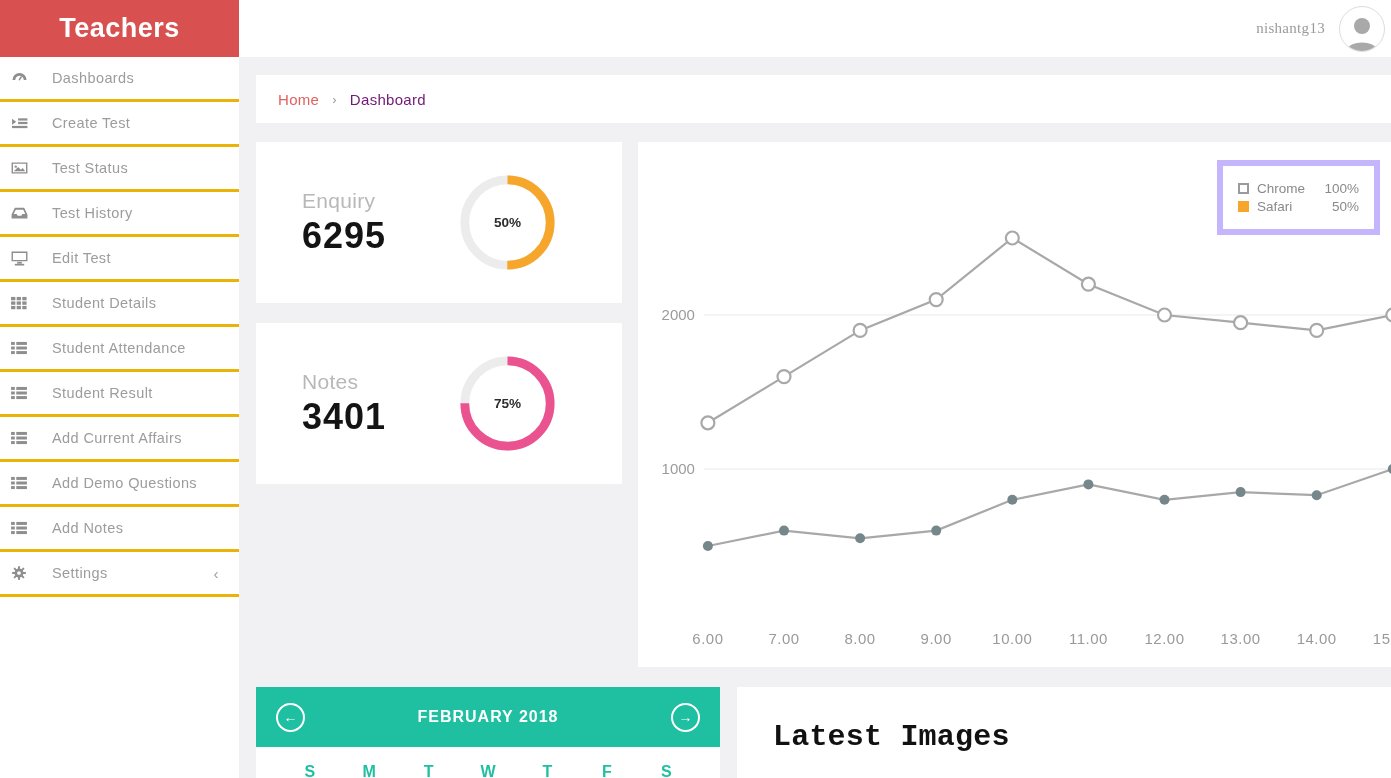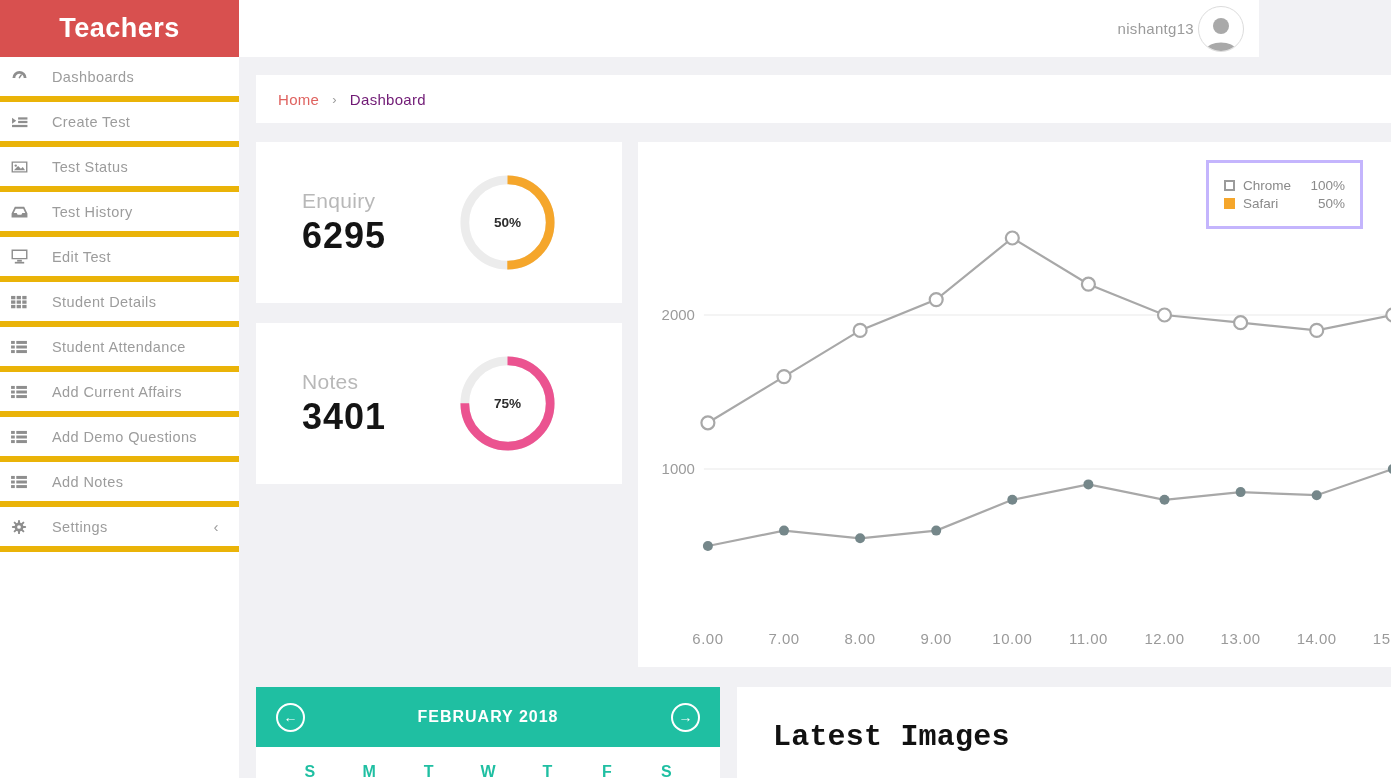--- a/index.html
+++ b/index.html
@@ -1,28 +1,28 @@
 <!DOCTYPE html>
 <html><head>
 <meta charset="utf-8">
 <style>
   * { margin:0; padding:0; box-sizing:border-box; }
   html,body { width:1391px; height:778px; overflow:hidden; }
   body { background:#f1f1f4; font-family:"Liberation Sans", sans-serif; position:relative; }
 
   
-  .topbar { position:absolute; top:0; left:0; width:1259px; height:57px; background:#fff; display:flex; z-index:20; }
+  .topbar { position:absolute; top:0; left:0; width:1391px; height:57px; background:#fff; display:flex; z-index:20; }
   .logo { width:239px; height:57px; background:#d8504f; color:#fff; display:flex; align-items:center; justify-content:center; font-size:27px; font-weight:bold; letter-spacing:0.5px; cursor:pointer; }
-  .topbar-right { margin-left:auto; display:flex; align-items:center; gap:4px; padding-right:15px; }
+  .topbar-right { margin-left:auto; display:flex; align-items:center; gap:14px; padding-right:6px;font-family:Liberation Serif, serif; }
   .username { color:#9b9b9b; font-size:15px; letter-spacing:0.3px; }
   .avatar { width:46px; height:46px; border-radius:50%; border:1px solid #dcdcdc; background:#fff; overflow:hidden; display:flex; align-items:flex-end; justify-content:center; cursor:pointer; }
 
   
   .sidebar { position:absolute; top:57px; left:0; width:239px; bottom:0; background:#fff; z-index:10; }
-  .side-item { height:45px; display:flex; align-items:center; border-bottom:6px solid #eab308; color:#9c9c9c; font-size:14.5px; letter-spacing:0.4px; cursor:pointer; }
+  .side-item { height:45px; display:flex; align-items:center; border-bottom:3px solid #eab308; color:#9c9c9c; font-size:14.5px; letter-spacing:0.4px; cursor:pointer; }
   .side-item .icn { width:27px; margin-left:11px; margin-right:14px; display:flex; align-items:center; }
   .side-item svg { display:block; }
   .chev { margin-left:auto; margin-right:20px; font-size:15px; color:#9c9c9c; }
 
   
   .main { position:absolute; left:256px; top:75px; right:0; }
   .card { background:#fff; }
 
   .breadcrumb-card { height:48px; display:flex; align-items:center; padding-left:22px; font-size:15px; letter-spacing:0.3px; }
   .bc-home { color:#df625f; cursor:pointer; }
@@ -31,21 +31,21 @@
 
   .row1 { display:flex; margin-top:19px; gap:16px; }
   .statcol { width:366px; }
   .stat-card { height:161px; margin-bottom:20px; display:flex; align-items:center; justify-content:space-between; padding:0 66px 0 46px; }
   .stat-card:last-child { margin-bottom:0; }
   .stat-label { font-size:21px; color:#b8b8b8; letter-spacing:0.3px; }
   .stat-value { font-size:36px; font-weight:800; color:#141414; letter-spacing:1px; margin-top:2px; }
   .donut { width:97px; height:97px; }
 
   .chart-card { flex:1; height:525px; position:relative; overflow:hidden; }
-  .legend { position:absolute; top:18px; right:28px; background:#fff; border:3px solid #c4b5fd; padding:12px 15px; z-index:5; }
+  .legend { position:absolute; top:18px; right:11px; background:#fff; border:6px solid #c4b5fd; padding:12px 15px; z-index:5; }
   .legend-row { display:flex; align-items:center; font-size:13.5px; color:#8a8a8a; margin:3px 0; }
   .lg-marker { width:11px; height:11px; margin-right:8px; flex:0 0 auto; }
   .lg-name { width:62px; }
   .lg-val { width:40px; text-align:right; }
   .chart-svg { position:absolute; inset:0; width:100%; height:100%; }
 
   .row2 { display:flex; margin-top:20px; gap:17px; }
   .cal-card { width:464px; height:200px; overflow:hidden; }
   .cal-head { height:60px; background:#1fbfa2; color:#fff; display:flex; align-items:center; justify-content:space-between; padding:0 20px; }
   .cal-arrow { width:29px; height:29px; border:2px solid #fff; border-radius:50%; display:flex; align-items:center; justify-content:center; font-size:14px; color:#fff; cursor:pointer; }
@@ -142,20 +142,33 @@
       <svg width="16" height="14" viewBox="0 0 17 15" fill="#8e8e8e">
           <rect x="0" y="1" width="4" height="3.2"></rect>
           <rect x="5.6" y="1" width="11.4" height="3.2"></rect>
           <rect x="0" y="5.9" width="4" height="3.2"></rect>
           <rect x="5.6" y="5.9" width="11.4" height="3.2"></rect>
           <rect x="0" y="10.8" width="4" height="3.2"></rect>
           <rect x="5.6" y="10.8" width="11.4" height="3.2"></rect>
         </svg>
     </span>
     <span>Student Attendance</span>
+  </div>
+  <div class="side-item">
+    <span class="icn">
+      <svg width="16" height="14" viewBox="0 0 17 15" fill="#8e8e8e">
+          <rect x="0" y="1" width="4" height="3.2"></rect>
+          <rect x="5.6" y="1" width="11.4" height="3.2"></rect>
+          <rect x="0" y="5.9" width="4" height="3.2"></rect>
+          <rect x="5.6" y="5.9" width="11.4" height="3.2"></rect>
+          <rect x="0" y="10.8" width="4" height="3.2"></rect>
+          <rect x="5.6" y="10.8" width="11.4" height="3.2"></rect>
+        </svg>
+    </span>
+    <span>Student Result</span>
   </div>
   <div class="side-item">
     <span class="icn">
       <svg width="16" height="14" viewBox="0 0 17 15" fill="#8e8e8e">
           <rect x="0" y="1" width="4" height="3.2"></rect>
           <rect x="5.6" y="1" width="11.4" height="3.2"></rect>
           <rect x="0" y="5.9" width="4" height="3.2"></rect>
           <rect x="5.6" y="5.9" width="11.4" height="3.2"></rect>
           <rect x="0" y="10.8" width="4" height="3.2"></rect>
           <rect x="5.6" y="10.8" width="11.4" height="3.2"></rect>

